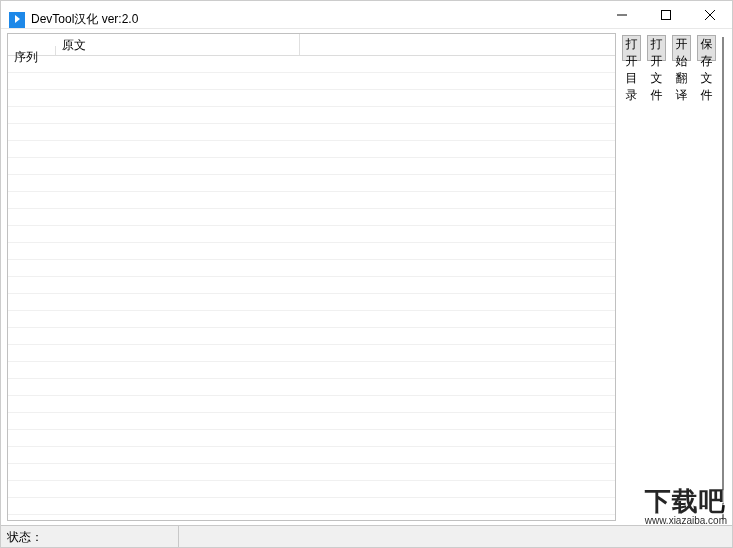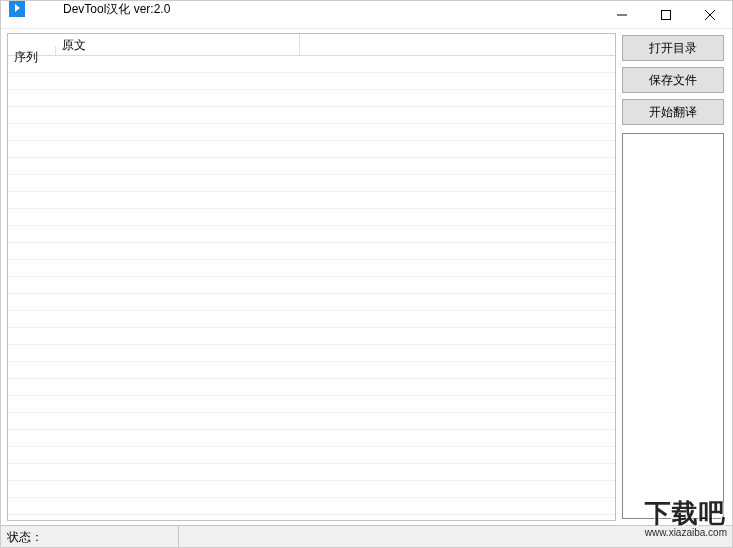--- a/index.html
+++ b/index.html
@@ -8,24 +8,23 @@
   font-size: 12px;
   background: #fff;
   width: 733px;
   height: 548px;
   overflow: hidden;
   border: 1px solid #ccc;
 }
 .titlebar {
   height: 28px;
   display: flex;
-  align-items: flex-start;
+  align-items: flex-end;
   background: #fff;
   border-bottom: 1px solid #e8e8e8;
-  gap: 32px;
 }
 .titlebar-icon {
   width: 16px; height: 16px;
   margin: 0 6px 0 8px;
   background: #1d88e8;
   position: relative;
 }
 .titlebar-icon::after {
   content: "";
   position: absolute;
@@ -75,21 +74,21 @@
   overflow: hidden;
 }
 .row {
   height: 17px;
   border-bottom: 1px solid #f0f0f0;
 }
 .sidebar {
   width: 116px;
   padding: 6px 8px 6px 6px;
   display: flex;
-  flex-direction: column;
+  flex-direction: row;
   gap: 6px;
 }
 .side-btn {
   height: 26px;
   border: 1px solid #adadad;
   background: #e1e1e1;
   color: #000;
   font-size: 12px;
   cursor: pointer;
   font-family: inherit;
@@ -109,21 +108,21 @@
 }
 .status-cell {
   padding: 3px 6px;
   border-right: 1px solid #c8c8c8;
   color: #000;
 }
 .status-cell.state { width: 178px; }
 .status-cell.file { flex: 1; }
 .watermark {
   position: absolute;
-  right: 6px; bottom: 10px;
+  right: 6px; bottom: 22px;
   pointer-events: none;
   opacity: 0.85;
 }
 .wm-text {
   font-size: 26px;
   font-weight: bold;
   color: #000;
   letter-spacing: 1px;
   text-shadow: 1px 1px 0 #fff, -1px -1px 0 #fff;
 }
@@ -192,22 +191,23 @@
       <div class="row"></div>
       <div class="row"></div>
       <div class="row"></div>
       <div class="row"></div>
       <div class="row"></div>
     </div>
   </div>
 
   <div class="sidebar">
     <button class="side-btn">打开目录</button>
+    <button class="side-btn">打开文件</button>
+    <button class="side-btn">开始翻译</button>
     <button class="side-btn">保存文件</button>
-    <button class="side-btn">开始翻译</button>
     <div class="list-box"></div>
   </div>
 </div>
 
 <div class="statusbar">
   <div class="status-cell state">
     <span>状态：</span><span></span>
   </div>
 </div>
 

